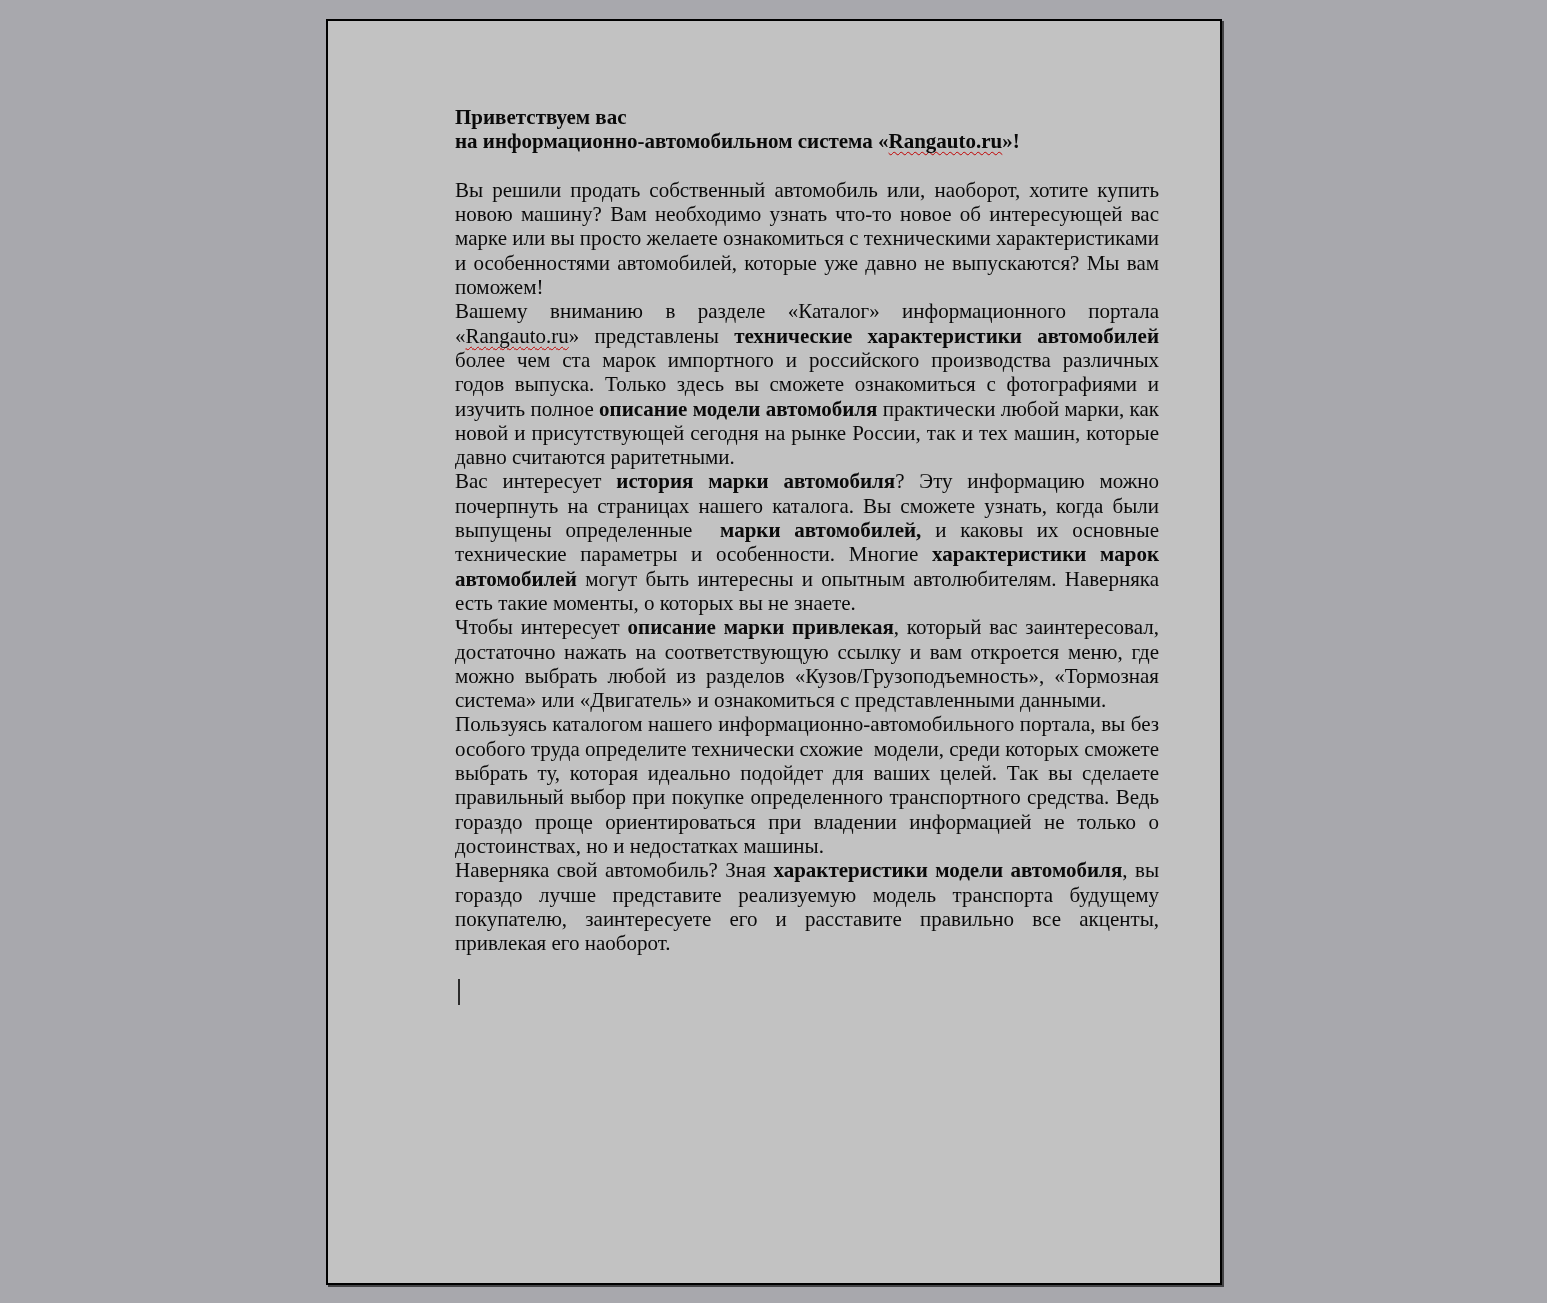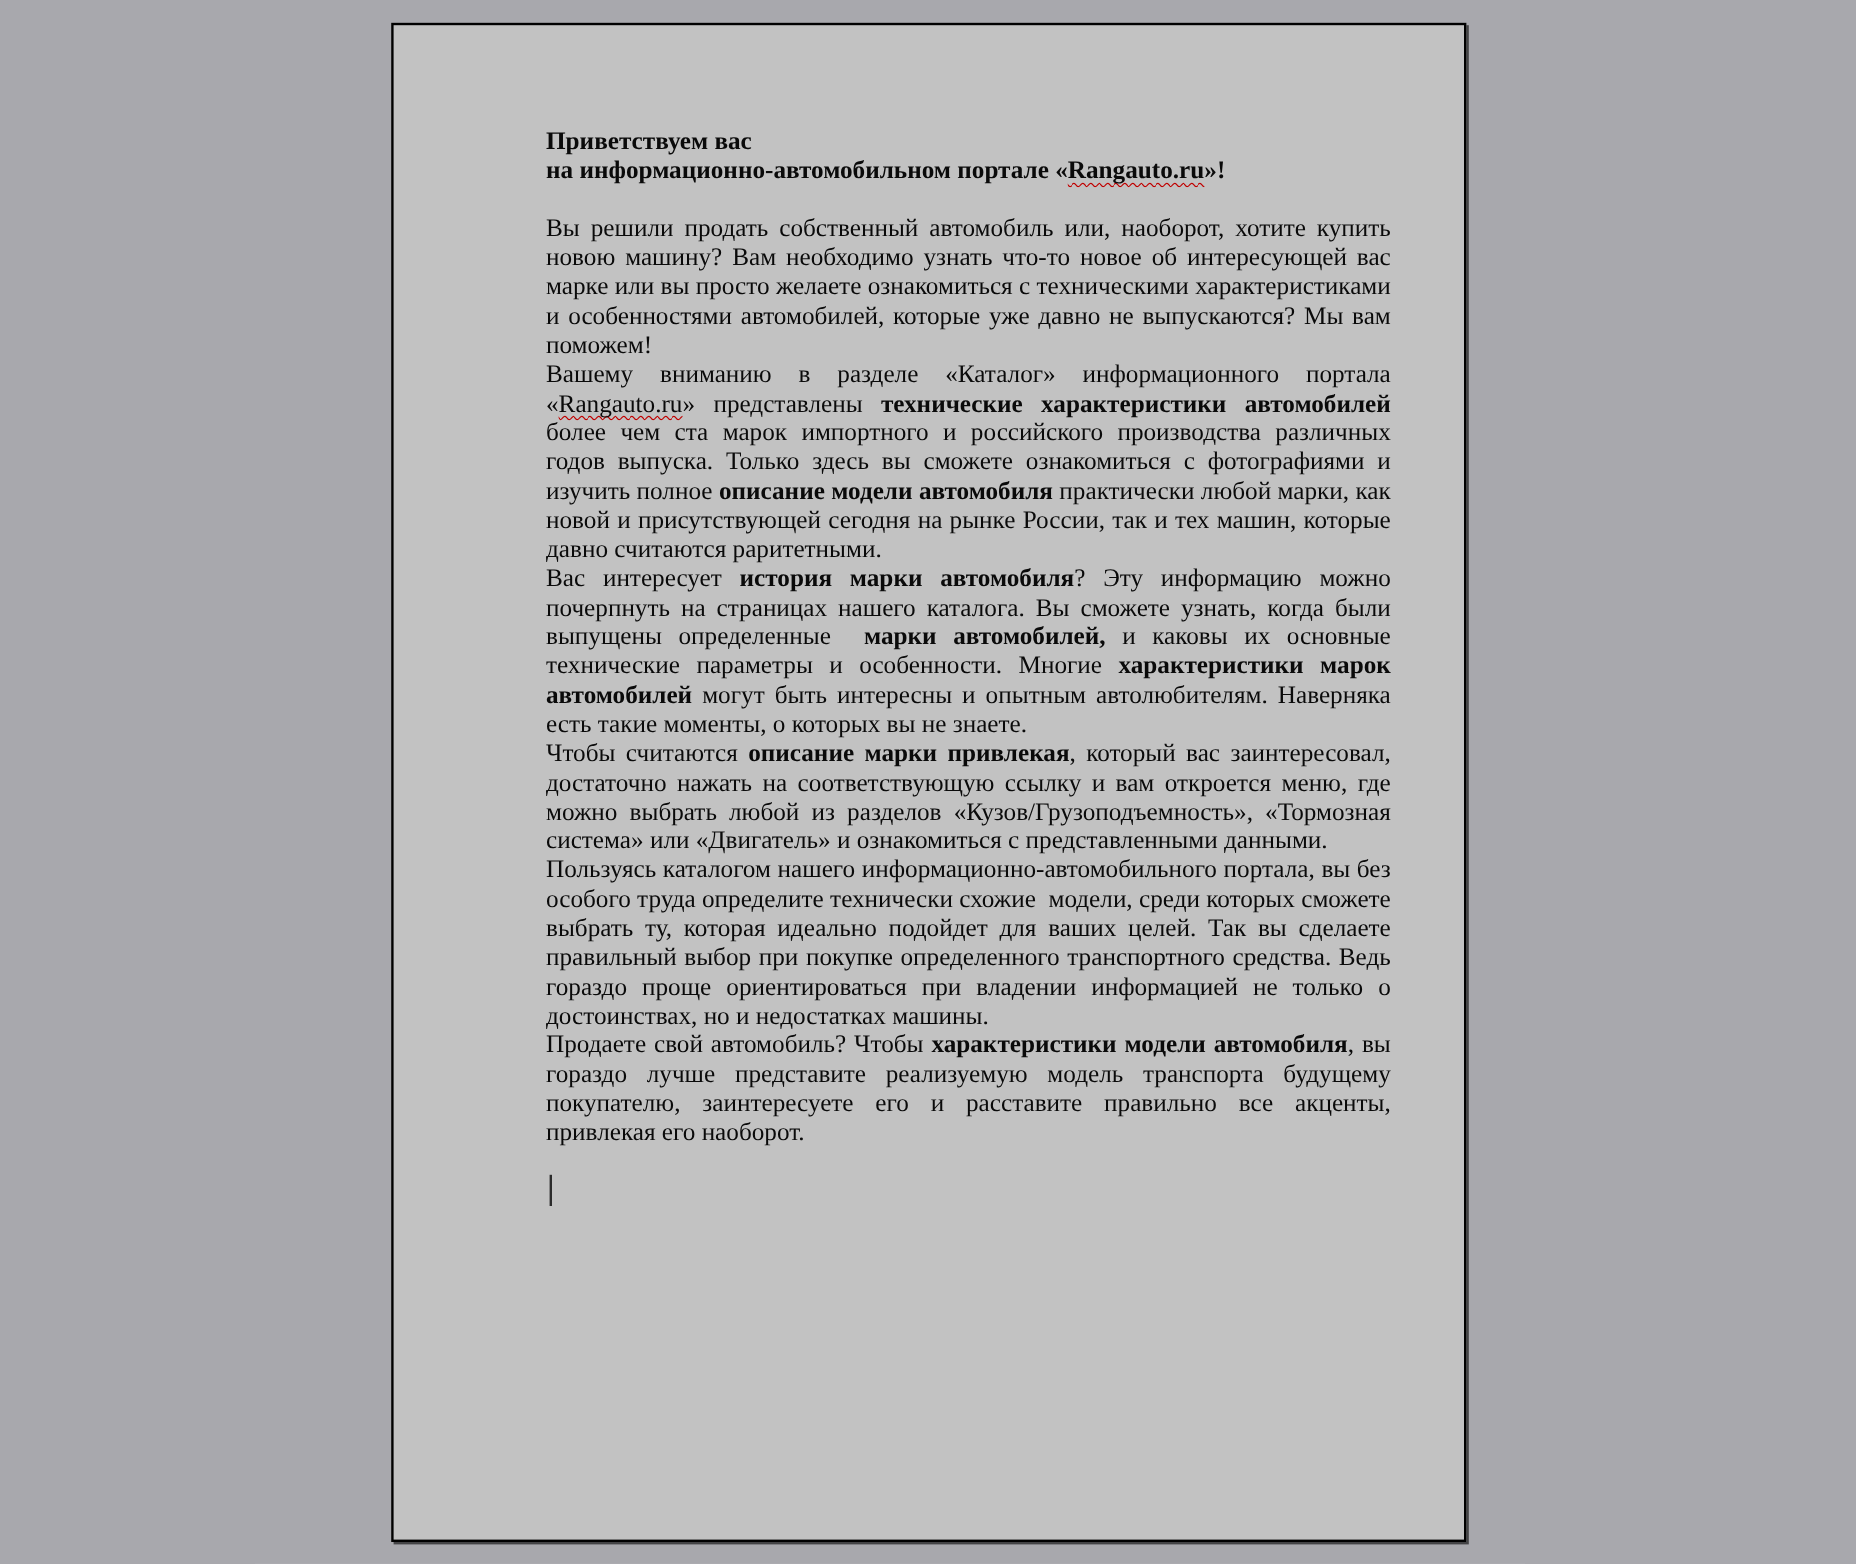--- a/index.html
+++ b/index.html
@@ -69,27 +69,27 @@
   }
 </style>
 </head>
 <body>
 
 <div class="desktop">
   <div class="page">
     <div class="text-area">
       <div>
           <div class="para title-line"><span class="bold">Приветствуем вас</span></div>
-          <div class="para title-line"><span class="bold">на информационно-автомобильном портале «</span><span class="bold misspelled">Rangauto.ru</span><span class="bold">»!</span></div>
+          <div class="para title-line"><span class="bold">на информационно-автомобильном система «</span><span class="bold misspelled">Rangauto.ru</span><span class="bold">»!</span></div>
           <div class="para blank"></div>
           <div class="para"><span>Вы решили продать собственный автомобиль или, наоборот, хотите купить новою машину? Вам необходимо узнать что-то новое об интересующей вас марке или вы просто желаете ознакомиться с техническими характеристиками и особенностями автомобилей, которые уже давно не выпускаются? Мы вам поможем!</span></div>
           <div class="para"><span>Вашему вниманию в разделе «Каталог» информационного портала «</span><span class="misspelled">Rangauto.ru</span><span>» представлены </span><span class="bold">технические характеристики автомобилей</span><span> более чем ста марок импортного и российского производства различных годов выпуска. Только здесь вы сможете ознакомиться с фотографиями и изучить полное </span><span class="bold">описание модели автомобиля</span><span> практически любой марки, как новой и присутствующей сегодня на рынке России, так и тех машин, которые давно считаются раритетными.</span></div>
           <div class="para"><span>Вас интересует </span><span class="bold">история марки автомобиля</span><span>? Эту информацию можно почерпнуть на страницах нашего каталога. Вы сможете узнать, когда были выпущены определенные  </span><span class="bold">марки автомобилей,</span><span> и каковы их основные технические параметры и особенности. Многие </span><span class="bold">характеристики марок автомобилей</span><span> могут быть интересны и опытным автолюбителям. Наверняка есть такие моменты, о которых вы не знаете.</span></div>
-          <div class="para"><span>Чтобы считаются </span><span class="bold">описание марки привлекая</span><span>, который вас заинтересовал, достаточно нажать на соответствующую ссылку и вам откроется меню, где можно выбрать любой из разделов «Кузов/Грузоподъемность», «Тормозная система» или «Двигатель» и ознакомиться с представленными данными.</span></div>
+          <div class="para"><span>Чтобы интересует </span><span class="bold">описание марки привлекая</span><span>, который вас заинтересовал, достаточно нажать на соответствующую ссылку и вам откроется меню, где можно выбрать любой из разделов «Кузов/Грузоподъемность», «Тормозная система» или «Двигатель» и ознакомиться с представленными данными.</span></div>
           <div class="para"><span>Пользуясь каталогом нашего информационно-автомобильного портала, вы без особого труда определите технически схожие  модели, среди которых сможете выбрать ту, которая идеально подойдет для ваших целей. Так вы сделаете правильный выбор при покупке определенного транспортного средства. Ведь гораздо проще ориентироваться при владении информацией не только о достоинствах, но и недостатках машины.</span></div>
-          <div class="para"><span>Продаете свой автомобиль? Чтобы </span><span class="bold">характеристики модели автомобиля</span><span>, вы гораздо лучше представите реализуемую модель транспорта будущему покупателю, заинтересуете его и расставите правильно все акценты, привлекая его наоборот.</span></div>
+          <div class="para"><span>Наверняка свой автомобиль? Зная </span><span class="bold">характеристики модели автомобиля</span><span>, вы гораздо лучше представите реализуемую модель транспорта будущему покупателю, заинтересуете его и расставите правильно все акценты, привлекая его наоборот.</span></div>
         </div>
       <div class="caret-line">
         <span class="caret"></span>
       </div>
     </div>
   </div>
 </div>
 
 </body></html>

